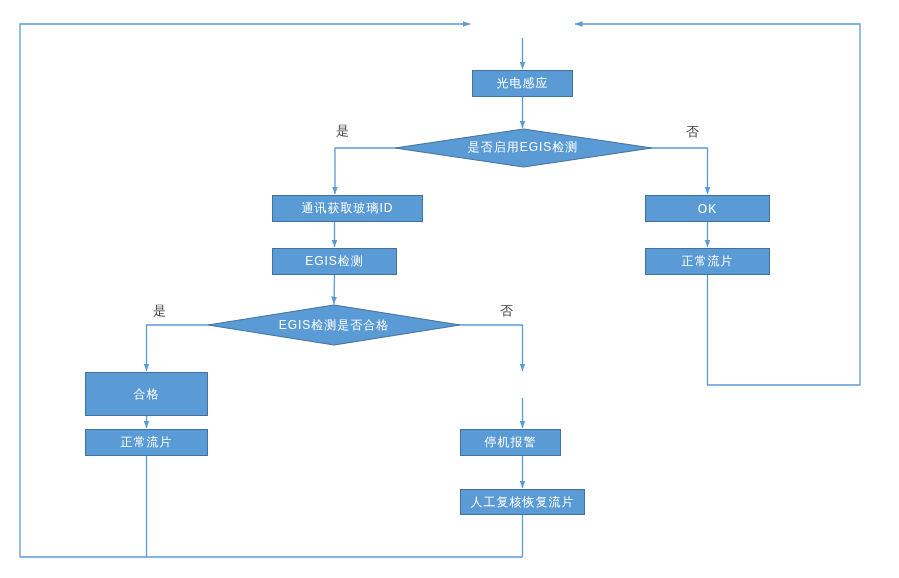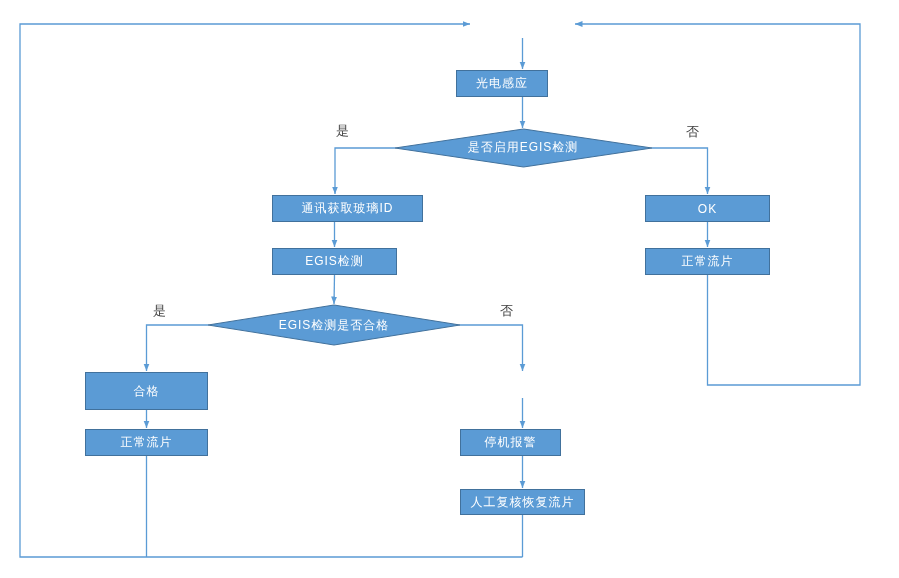--- a/index.html
+++ b/index.html
@@ -84,27 +84,27 @@
     <polyline class="conn" points="522.5,515 522.5,557"></polyline>
     <polyline class="conn" marker-end="url(#arr)" points="522.5,557 20,557 20,24 470,24"></polyline>
 
     <polyline class="conn" marker-end="url(#arr)" points="707.5,275 707.5,385 860,385 860,24 575,24"></polyline>
 
     <polygon class="diamond" points="395,148 523.5,129 652,148 523.5,167"></polygon>
     <polygon class="diamond" points="208,325 334,305 460,325 334,345"></polygon>
   </svg>
 
 
-  <div class="node" style="left:456px;top:70px;width:92px;height:27px">光电感应</div>
+  <div class="node" style="left:472px;top:70px;width:101px;height:27px">光电感应</div>
 
   <div class="node" style="left:272px;top:195px;width:151px;height:27px">通讯获取玻璃ID</div>
 
   <div class="node" style="left:272px;top:248px;width:125px;height:27px">EGIS检测</div>
 
-  <div class="node" style="left:85px;top:372px;width:123px;height:38px">合格</div>
+  <div class="node" style="left:85px;top:372px;width:123px;height:44px">合格</div>
 
   <div class="node" style="left:85px;top:429px;width:123px;height:27px">正常流片</div>
 
 
   <div class="node" style="left:460px;top:429px;width:101px;height:27px">停机报警</div>
 
   <div class="node" style="left:460px;top:489px;width:125px;height:26px">人工复核恢复流片</div>
 
   <div class="node" style="left:645px;top:195px;width:125px;height:27px">OK</div>
 

